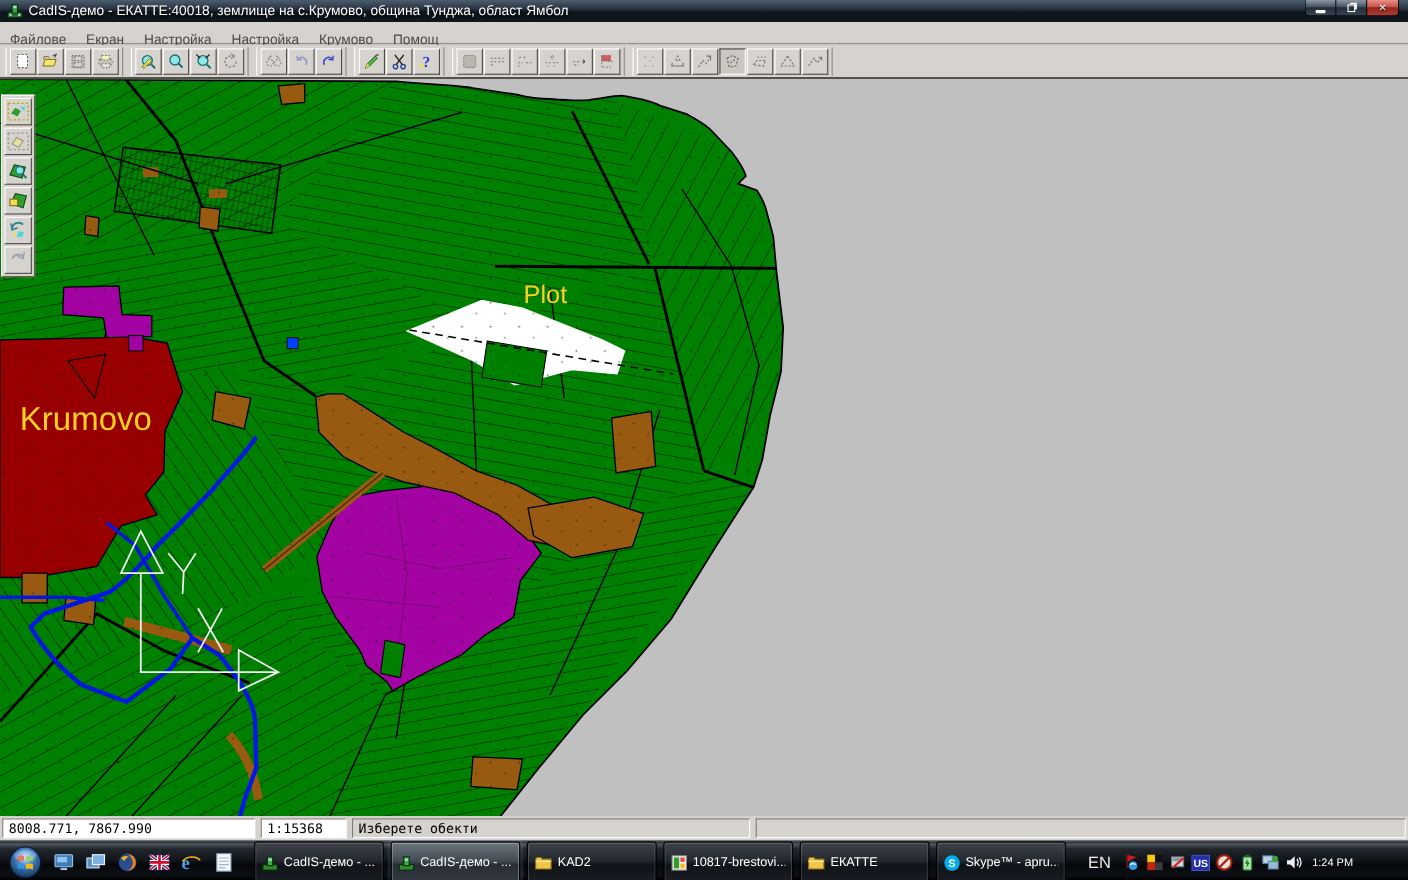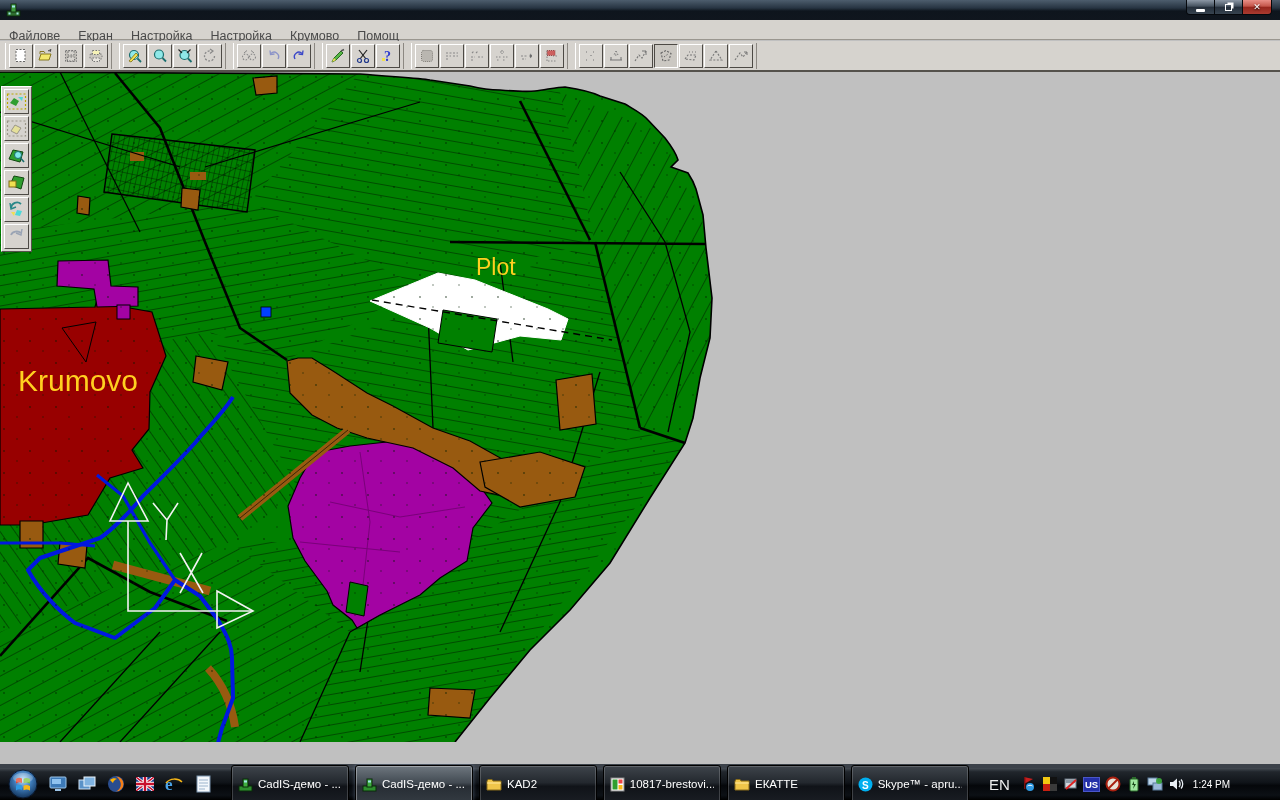--- a/index.html
+++ b/index.html
@@ -82,20 +82,21 @@
   <div class="titlebar">
     <span class="appicon">
       <svg width="15" height="15" viewBox="0 0 15 15">
         <rect x="1" y="9" width="13" height="5" fill="#2e6e2e" stroke="#0a2a0a" stroke-width="0.8"></rect>
         <rect x="5" y="2" width="5" height="8" fill="#3f9a3f" stroke="#0a2a0a" stroke-width="0.8"></rect>
         <rect x="6" y="3.5" width="3" height="2" fill="#9fe7e7"></rect>
         <rect x="2.5" y="10.5" width="2" height="2" fill="#9fe7e7"></rect>
         <rect x="10.5" y="10.5" width="2" height="2" fill="#9fe7e7"></rect>
       </svg>
     </span>
+    <span class="title-text">CadIS-демо - ЕКАТТЕ:40018, землище на с.Крумово, община Тунджа, област Ямбол</span>
     <div class="win-controls">
       <div class="win-btn">
           <span class="glyph-min"></span>
         </div>
       <div class="win-btn">
           <span class="glyph-restore"></span>
         </div>
       <div class="win-btn close">
           <span>✕</span>
         </div>
@@ -455,20 +456,26 @@
         </div>
       <div class="sb-btn">
           <svg width="21" height="21">
             <path d="M5,9 A6,5 0 0 1 15,7" fill="none" stroke="#9aa4b4" stroke-width="1.8"></path>
             <path d="M16,3 L15,9 L10,7" fill="none" stroke="#9aa4b4" stroke-width="1.4"></path>
           </svg>
         </div>
     </div>
   </div>
 
+  <div class="statusbar">
+    <div class="sb-panel sb-coords">8008.771, 7867.990</div>
+    <div class="sb-panel sb-scale">1:15368</div>
+    <div class="sb-panel sb-msg">Изберете обекти</div>
+    <div class="sb-panel sb-extra"></div>
+  </div>
   <div class="win-bottom-edge"></div>
 
   <div class="taskbar">
     <div class="start-orb">
       <svg width="30" height="30" viewBox="0 0 30 30">
         <defs>
             <radialGradient id="orb" cx="50%" cy="35%" r="70%">
           <stop offset="0%" stop-color="#bfe3ff"></stop>
               <stop offset="45%" stop-color="#3d7ab8"></stop>
               <stop offset="100%" stop-color="#0d2a4d"></stop>

